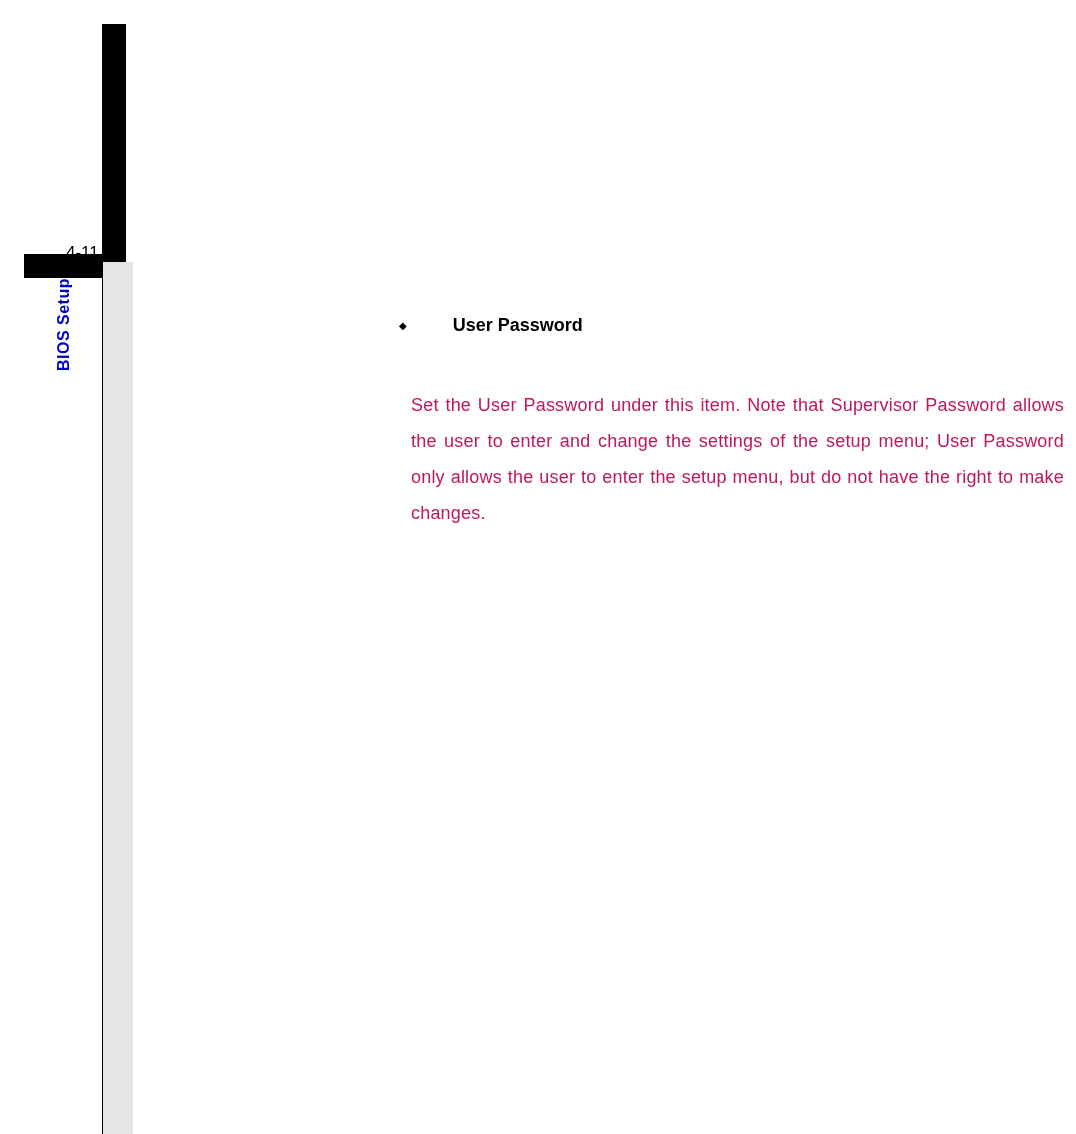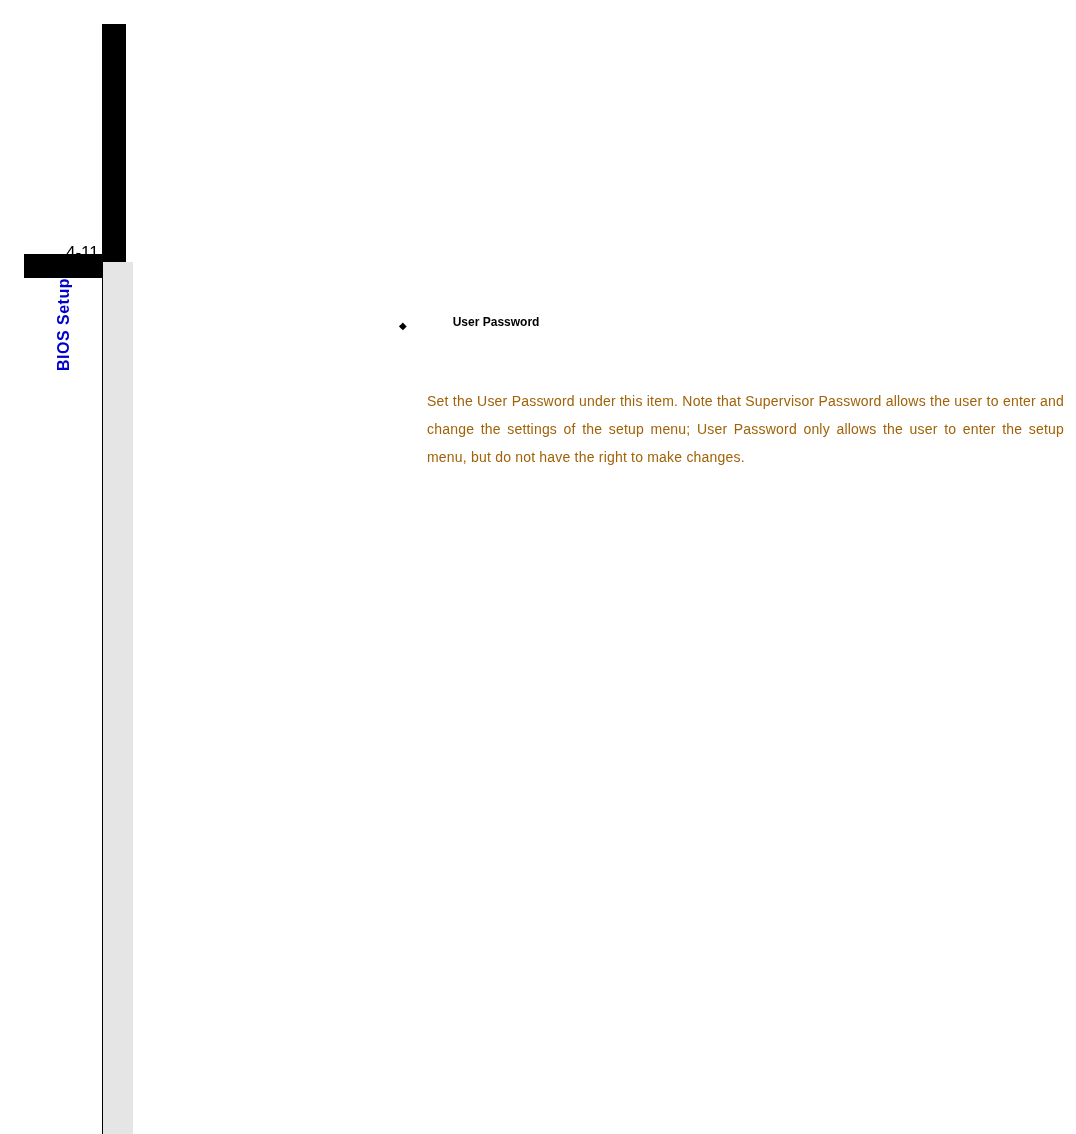--- a/index.html
+++ b/index.html
@@ -78,32 +78,32 @@
       gap: 22px;
       margin-bottom: 14px;
     }
     .bullet-marker {
       font-size: 10px;
       line-height: 22px;
       color: #000000;
       flex-shrink: 0;
     }
     .bullet-title {
-      font-size: 12px;
+      font-size: 18px;
       font-weight: bold;
       color: #000000;
       font-family: Arial, sans-serif;
     }
     .body-text {
-      font-size: 14px;
-      color: #a16207;
+      font-size: 18px;
+      color: #be185d;
       line-height: 2.0;
       text-align: justify;
       font-family: Arial, sans-serif;
-      margin-left: 40px;
+      margin-left: 24px;
       letter-spacing: 0.2px;
     }
   </style>
 </head>
 <body>
 
 <div class="page-container">
   <div class="vertical-line"></div>
 
   <div class="page-number">4-11</div>

